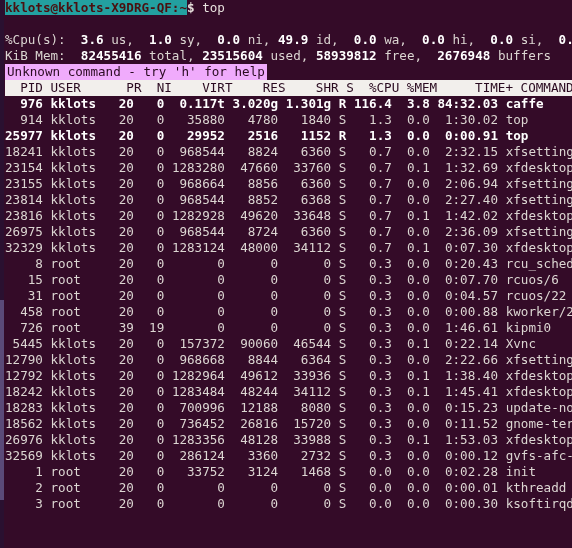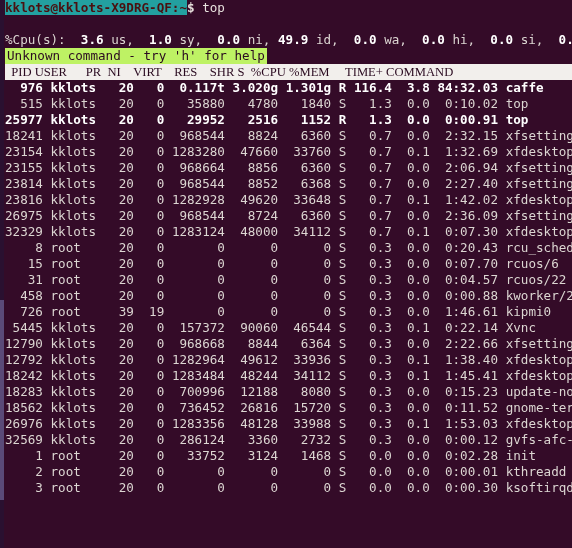--- a/index.html
+++ b/index.html
@@ -48,32 +48,31 @@
   .b { font-weight: bold; color: #ffffff; }
   .prompt-seg {
     background: #23a0a0;
     color: #4a1010;
     font-weight: bold;
   }
   .cmd { color: #e8e2de; }
   .dollar { color: #e8e2de; font-weight: bold; }
   .msgbar {
     display: inline-block;
-    background: #bef264;
+    background: #f0abfc;
     color: #2a0a20;
     padding: 0 2px;
   }
   .hdrbar {
     display: block;
     background: #f2efec;
     color: #2a0a20;
     height: 16px;
     white-space: pre;
     width: 567px;
-    font-family: Liberation Serif, serif;
   }
 </style>
 </head>
 <body>
 
 <div id="terminal">
 
   <div class="scrollbar-track">
     <div class="scrollbar-thumb"></div>
   </div>
@@ -81,29 +80,30 @@
   <div class="screen">
 
     <div class="line"><span class="prompt-seg"><span>kklots</span><span>@</span><span>kklots-X9DRG-QF</span><span>:</span><span>~</span></span><span class="dollar">$</span><span class="cmd"> <span>top</span></span></div>
 
     <div class="blank"></div>
 
 
 
     <div class="line"><span>%Cpu(s):  </span><span class="b">3.6</span><span> us,  </span><span class="b">1.0</span><span> sy,  </span><span class="b">0.0</span><span> ni, </span><span class="b">49.9</span><span> id,  </span><span class="b">0.0</span><span> wa,  </span><span class="b">0.0</span><span> hi,  </span><span class="b">0.0</span><span> si,  </span><span class="b">0.0</span></div>
 
+    <div class="line"><span>KiB Mem:  </span><span class="b">82455416</span><span> total, </span><span class="b">23515604</span><span> used, </span><span class="b">58939812</span><span> free,  </span><span class="b">2676948</span><span> buffers</span></div>
 
 
     <div class="line"><span class="msgbar">Unknown command - try 'h' for help</span></div>
 
     <div class="hdrbar">  PID USER      PR  NI    VIRT    RES    SHR S  %CPU %MEM     TIME+ COMMAND</div>
 
     <div id="rows">
         <div class="line b"><span>  976</span><span> </span><span>kklots</span><span>  </span><span> 20</span><span> </span><span>  0</span><span> </span><span> 0.117t</span><span> </span><span>3.020g</span><span> </span><span>1.301g</span><span> </span><span>R</span><span> </span><span>116.4</span><span> </span><span> 3.8</span><span> </span><span>84:32.03</span><span> </span><span>caffe</span></div>
-        <div class="line"><span>  515</span><span> </span><span>kklots</span><span>  </span><span> 20</span><span> </span><span>  0</span><span> </span><span>  35880</span><span> </span><span>  4780</span><span> </span><span>  1840</span><span> </span><span>S</span><span> </span><span>  1.3</span><span> </span><span> 0.0</span><span> </span><span> 0:10.02</span><span> </span><span>top</span></div>
+        <div class="line"><span>  914</span><span> </span><span>kklots</span><span>  </span><span> 20</span><span> </span><span>  0</span><span> </span><span>  35880</span><span> </span><span>  4780</span><span> </span><span>  1840</span><span> </span><span>S</span><span> </span><span>  1.3</span><span> </span><span> 0.0</span><span> </span><span> 1:30.02</span><span> </span><span>top</span></div>
         <div class="line b"><span>25977</span><span> </span><span>kklots</span><span>  </span><span> 20</span><span> </span><span>  0</span><span> </span><span>  29952</span><span> </span><span>  2516</span><span> </span><span>  1152</span><span> </span><span>R</span><span> </span><span>  1.3</span><span> </span><span> 0.0</span><span> </span><span> 0:00.91</span><span> </span><span>top</span></div>
         <div class="line"><span>18241</span><span> </span><span>kklots</span><span>  </span><span> 20</span><span> </span><span>  0</span><span> </span><span> 968544</span><span> </span><span>  8824</span><span> </span><span>  6360</span><span> </span><span>S</span><span> </span><span>  0.7</span><span> </span><span> 0.0</span><span> </span><span> 2:32.15</span><span> </span><span>xfsettingsd</span></div>
         <div class="line"><span>23154</span><span> </span><span>kklots</span><span>  </span><span> 20</span><span> </span><span>  0</span><span> </span><span>1283280</span><span> </span><span> 47660</span><span> </span><span> 33760</span><span> </span><span>S</span><span> </span><span>  0.7</span><span> </span><span> 0.1</span><span> </span><span> 1:32.69</span><span> </span><span>xfdesktop</span></div>
         <div class="line"><span>23155</span><span> </span><span>kklots</span><span>  </span><span> 20</span><span> </span><span>  0</span><span> </span><span> 968664</span><span> </span><span>  8856</span><span> </span><span>  6360</span><span> </span><span>S</span><span> </span><span>  0.7</span><span> </span><span> 0.0</span><span> </span><span> 2:06.94</span><span> </span><span>xfsettingsd</span></div>
         <div class="line"><span>23814</span><span> </span><span>kklots</span><span>  </span><span> 20</span><span> </span><span>  0</span><span> </span><span> 968544</span><span> </span><span>  8852</span><span> </span><span>  6368</span><span> </span><span>S</span><span> </span><span>  0.7</span><span> </span><span> 0.0</span><span> </span><span> 2:27.40</span><span> </span><span>xfsettingsd</span></div>
         <div class="line"><span>23816</span><span> </span><span>kklots</span><span>  </span><span> 20</span><span> </span><span>  0</span><span> </span><span>1282928</span><span> </span><span> 49620</span><span> </span><span> 33648</span><span> </span><span>S</span><span> </span><span>  0.7</span><span> </span><span> 0.1</span><span> </span><span> 1:42.02</span><span> </span><span>xfdesktop</span></div>
         <div class="line"><span>26975</span><span> </span><span>kklots</span><span>  </span><span> 20</span><span> </span><span>  0</span><span> </span><span> 968544</span><span> </span><span>  8724</span><span> </span><span>  6360</span><span> </span><span>S</span><span> </span><span>  0.7</span><span> </span><span> 0.0</span><span> </span><span> 2:36.09</span><span> </span><span>xfsettingsd</span></div>
         <div class="line"><span>32329</span><span> </span><span>kklots</span><span>  </span><span> 20</span><span> </span><span>  0</span><span> </span><span>1283124</span><span> </span><span> 48000</span><span> </span><span> 34112</span><span> </span><span>S</span><span> </span><span>  0.7</span><span> </span><span> 0.1</span><span> </span><span> 0:07.30</span><span> </span><span>xfdesktop</span></div>
         <div class="line"><span>    8</span><span> </span><span>root  </span><span>  </span><span> 20</span><span> </span><span>  0</span><span> </span><span>      0</span><span> </span><span>     0</span><span> </span><span>     0</span><span> </span><span>S</span><span> </span><span>  0.3</span><span> </span><span> 0.0</span><span> </span><span> 0:20.43</span><span> </span><span>rcu_sched</span></div>
         <div class="line"><span>   15</span><span> </span><span>root  </span><span>  </span><span> 20</span><span> </span><span>  0</span><span> </span><span>      0</span><span> </span><span>     0</span><span> </span><span>     0</span><span> </span><span>S</span><span> </span><span>  0.3</span><span> </span><span> 0.0</span><span> </span><span> 0:07.70</span><span> </span><span>rcuos/6</span></div>

